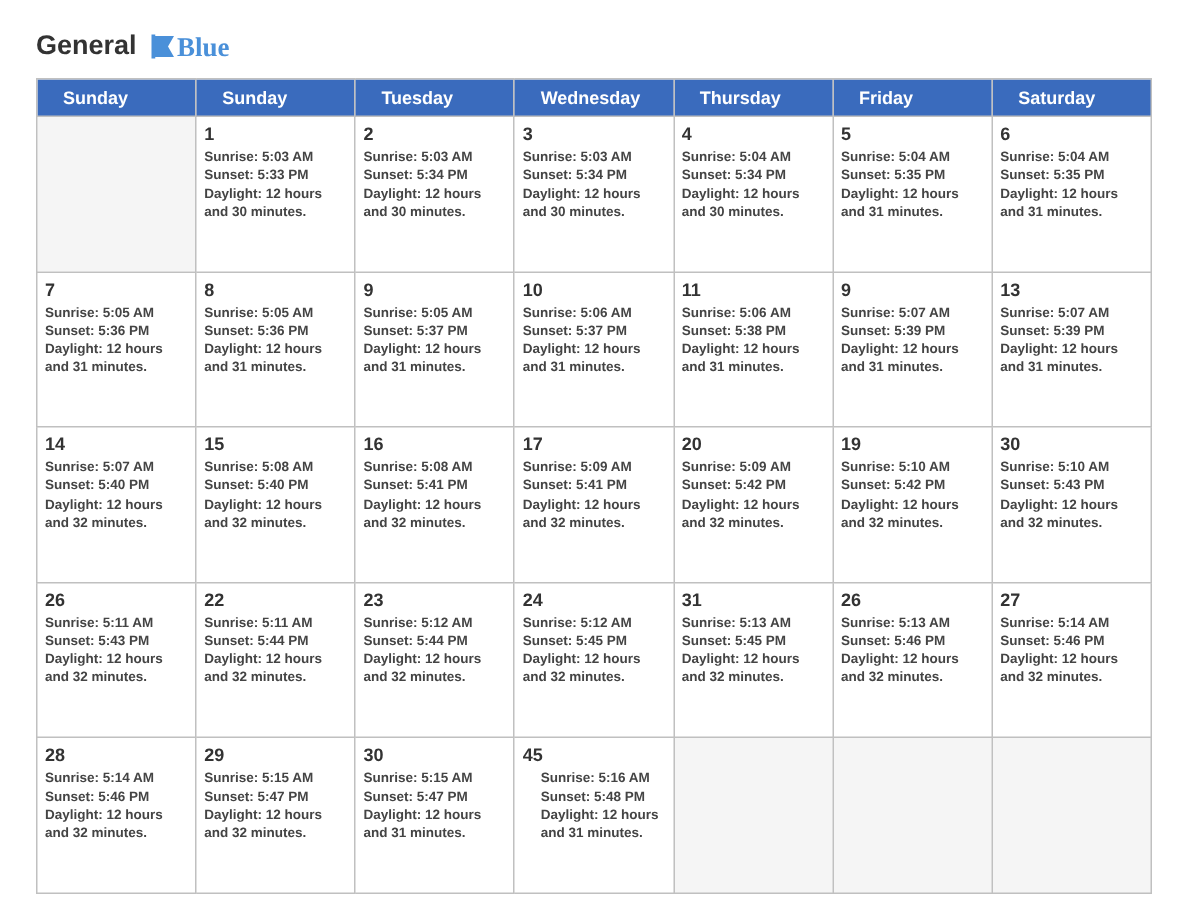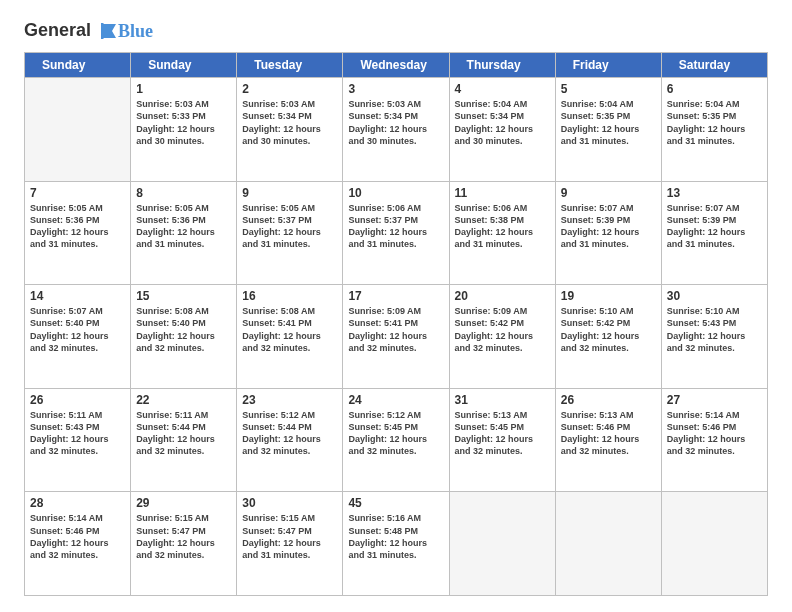--- a/index.html
+++ b/index.html
@@ -334,21 +334,21 @@
           </td>
           <td>
             <span class="day-num">30</span>
             <div class="day-info" style="white-space: pre-line;">Sunrise: 5:15 AM
 Sunset: 5:47 PM
 Daylight: 12 hours
 and 31 minutes.</div>
           </td>
           <td>
             <span class="day-num">45</span>
-            <div class="day-info" style="white-space: pre-line;">Sunrise: 5:16 AM
+            <div class="day-info" style="white-space: pre-line; margin-left: 12px;">Sunrise: 5:16 AM
 Sunset: 5:48 PM
 Daylight: 12 hours
 and 31 minutes.</div>
           </td>
           <td class="empty"></td>
           <td class="empty"></td>
           <td class="empty"></td>
         </tr>
       </tbody>
   </table>

